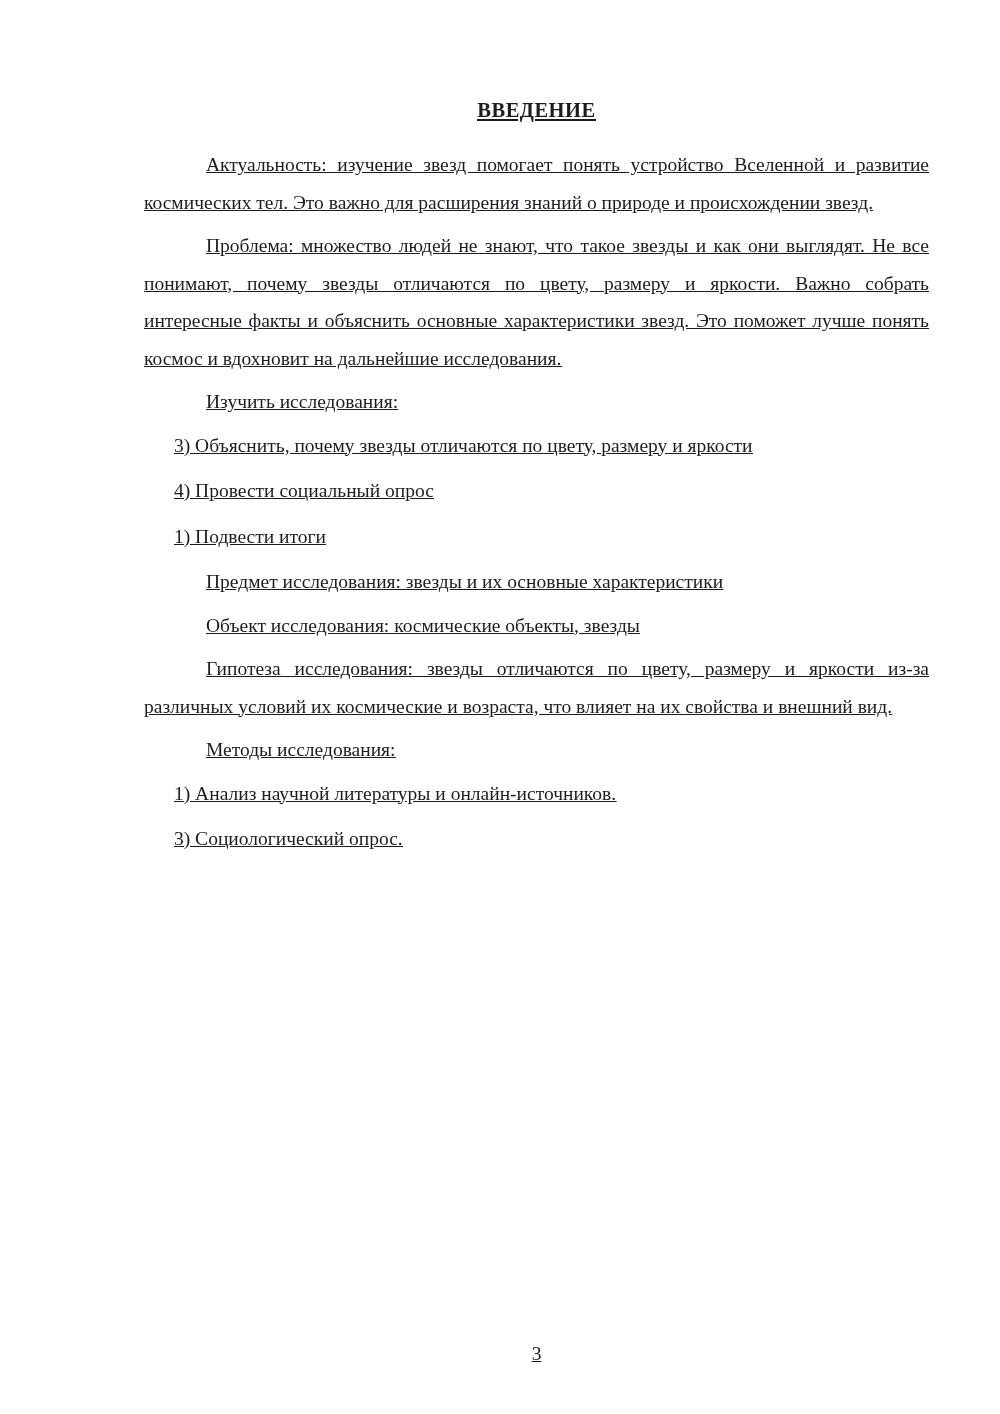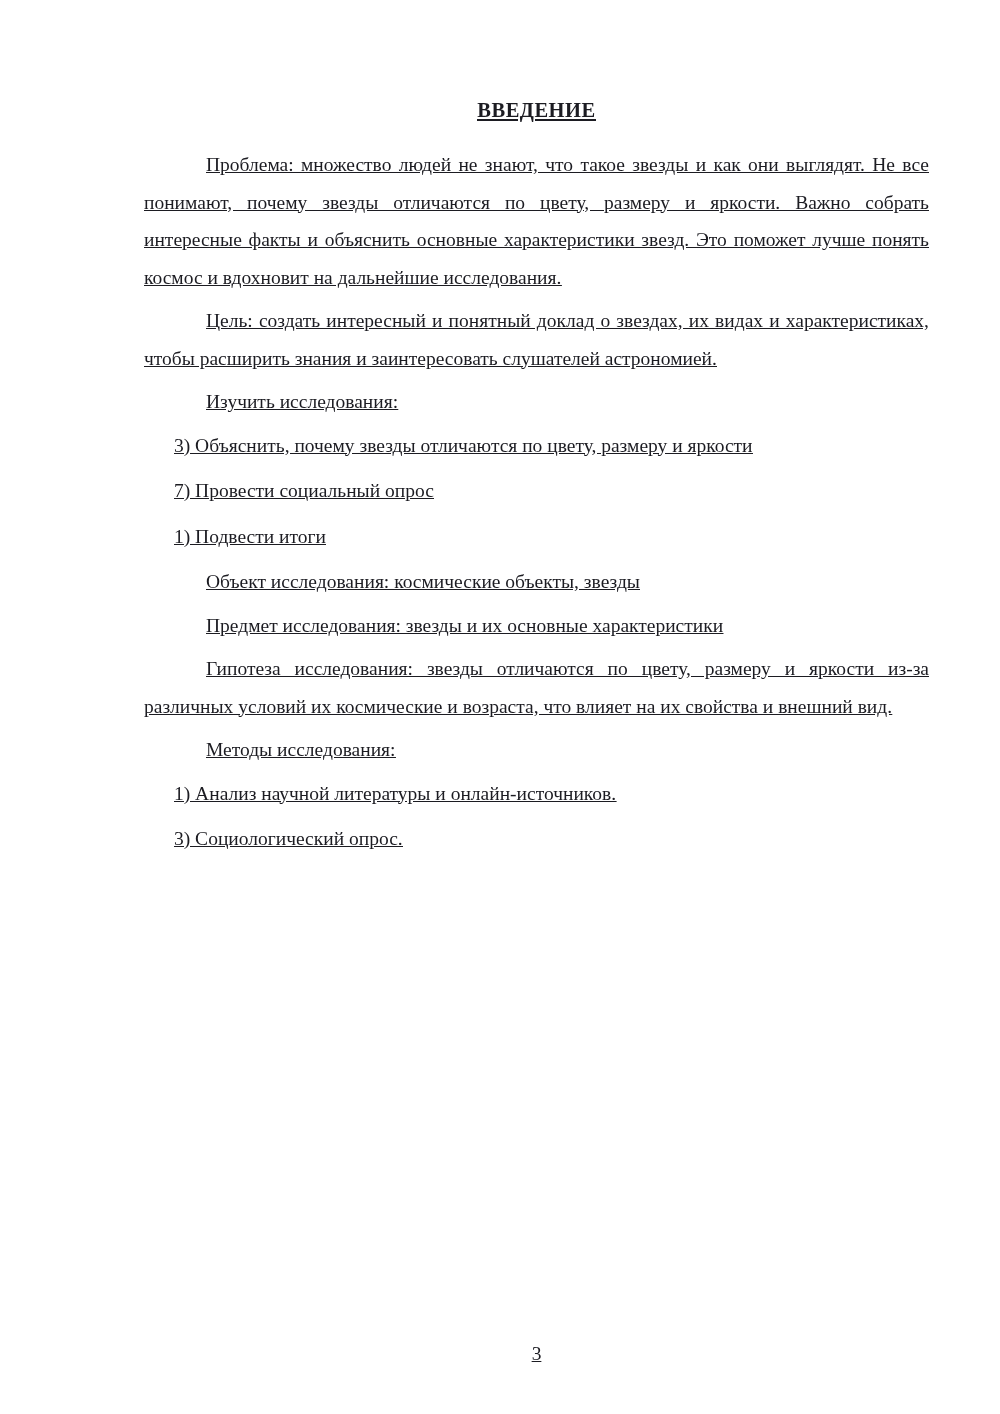--- a/index.html
+++ b/index.html
@@ -52,38 +52,38 @@
     line-height: 24px;
   }
 </style>
 </head>
 <body>
 
 <div class="page">
 
   <h1 class="title">ВВЕДЕНИЕ</h1>
 
+  <p class="para">Актуальность: изучение звезд помогает понять устройство Вселенной и развитие космических тел. Это важно для расширения знаний о природе и происхождении звезд.</p>
 
   <p class="para">Проблема: множество людей не знают, что такое звезды и как они выглядят. Не все понимают, почему звезды отличаются по цвету, размеру и яркости. Важно собрать интересные факты и объяснить основные характеристики звезд. Это поможет лучше понять космос и вдохновит на дальнейшие исследования.</p>
 
-  <p class="para">Цель: создать интересный и понятный доклад о звездах, их видах и характеристиках, чтобы расширить знания и заинтересовать слушателей астрономией.</p>
 
   <p class="para">Изучить исследования:</p>
 
 
 
   <p class="list-item">3) Объяснить, почему звезды отличаются по цвету, размеру и яркости</p>
 
-  <p class="list-item">7) Провести социальный опрос</p>
+  <p class="list-item">4) Провести социальный опрос</p>
 
   <p class="list-item">1) Подвести итоги</p>
 
+  <p class="para">Предмет исследования: звезды и их основные характеристики</p>
+
   <p class="para">Объект исследования: космические объекты, звезды</p>
-
-  <p class="para">Предмет исследования: звезды и их основные характеристики</p>
 
   <p class="para">Гипотеза исследования: звезды отличаются по цвету, размеру и яркости из-за различных условий их космические и возраста, что влияет на их свойства и внешний вид.</p>
 
   <p class="para">Методы исследования:</p>
 
   <p class="list-item">1) Анализ научной литературы и онлайн-источников.</p>
 
 
   <p class="list-item">3) Социологический опрос.</p>
 

